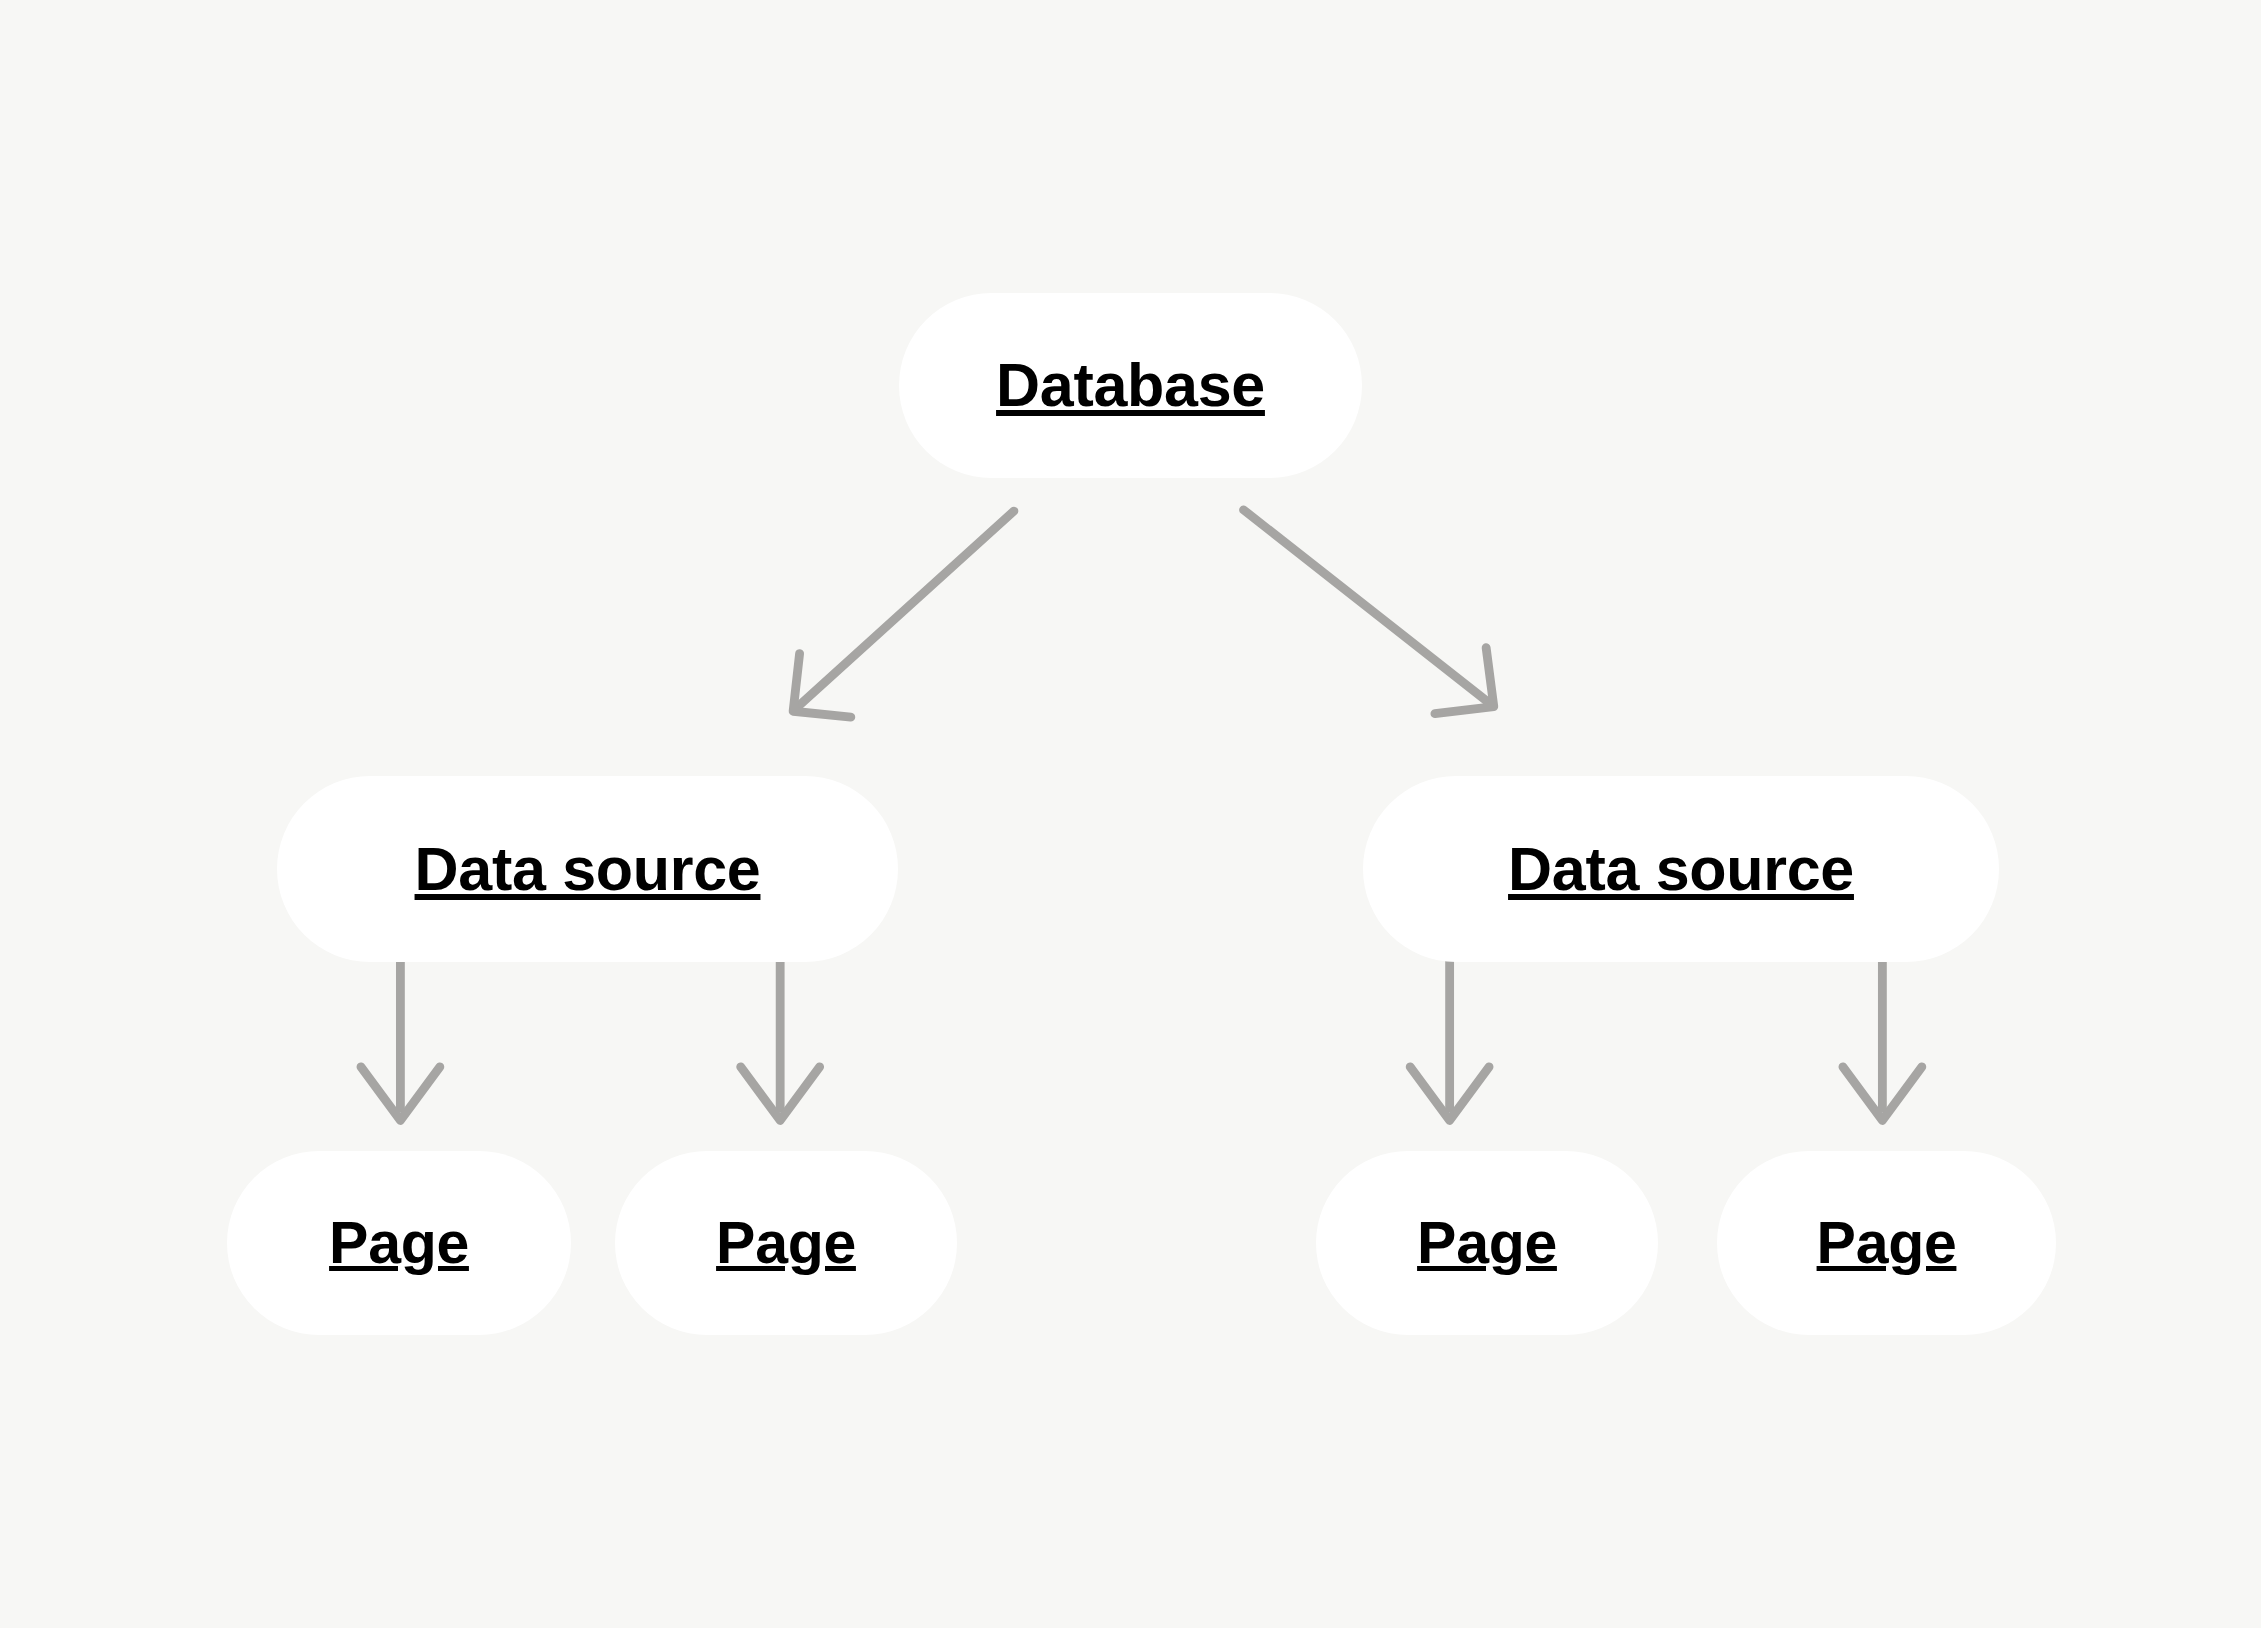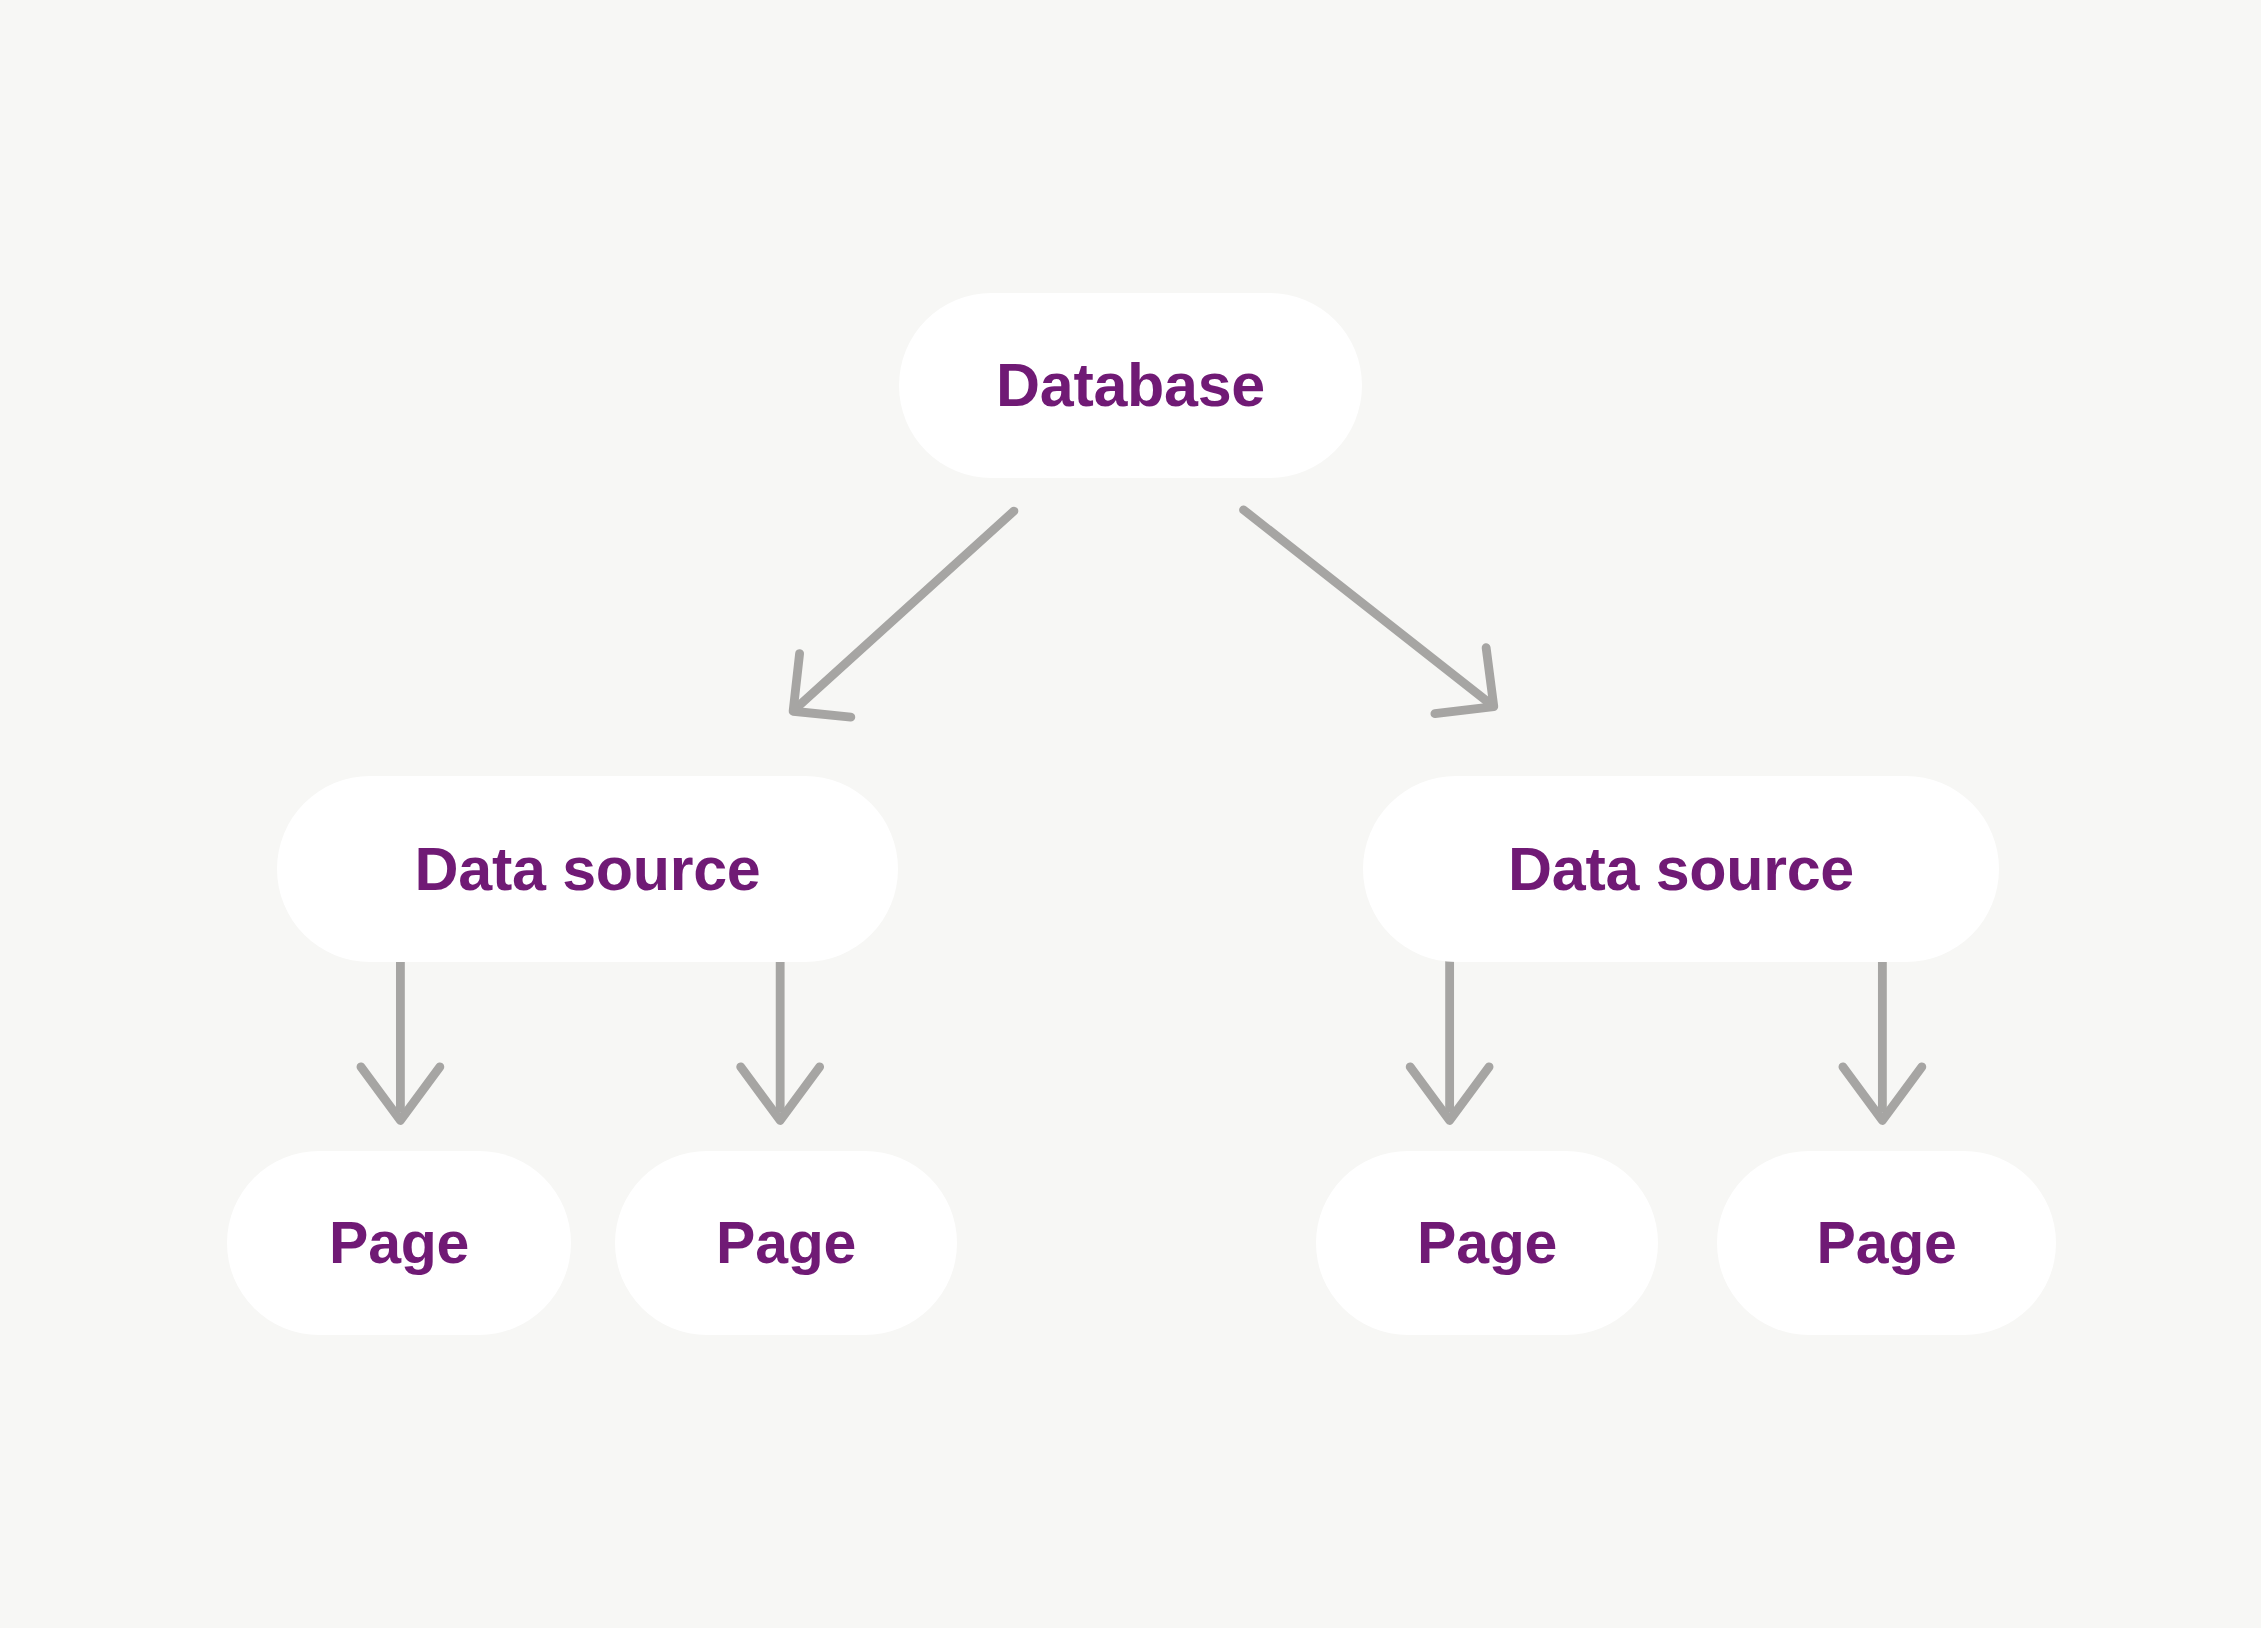--- a/index.html
+++ b/index.html
@@ -31,24 +31,25 @@
     background: #ffffff;
     border-radius: 588px;
     display: flex;
     align-items: center;
     justify-content: center;
     box-sizing: border-box;
     user-select: none;
   }
   .node-label {
     font-weight: bold;
-    color: #701a75;
+    color: #000000;
     letter-spacing: -0.3px;
     white-space: nowrap;
     line-height: 1;
+    text-decoration: underline;
   }
 
   
   .node-root {
     left: 899px;
     top: 293px;
     width: 463px;
     height: 185px;
   }
   .node-root .node-label { font-size: 61px; }

